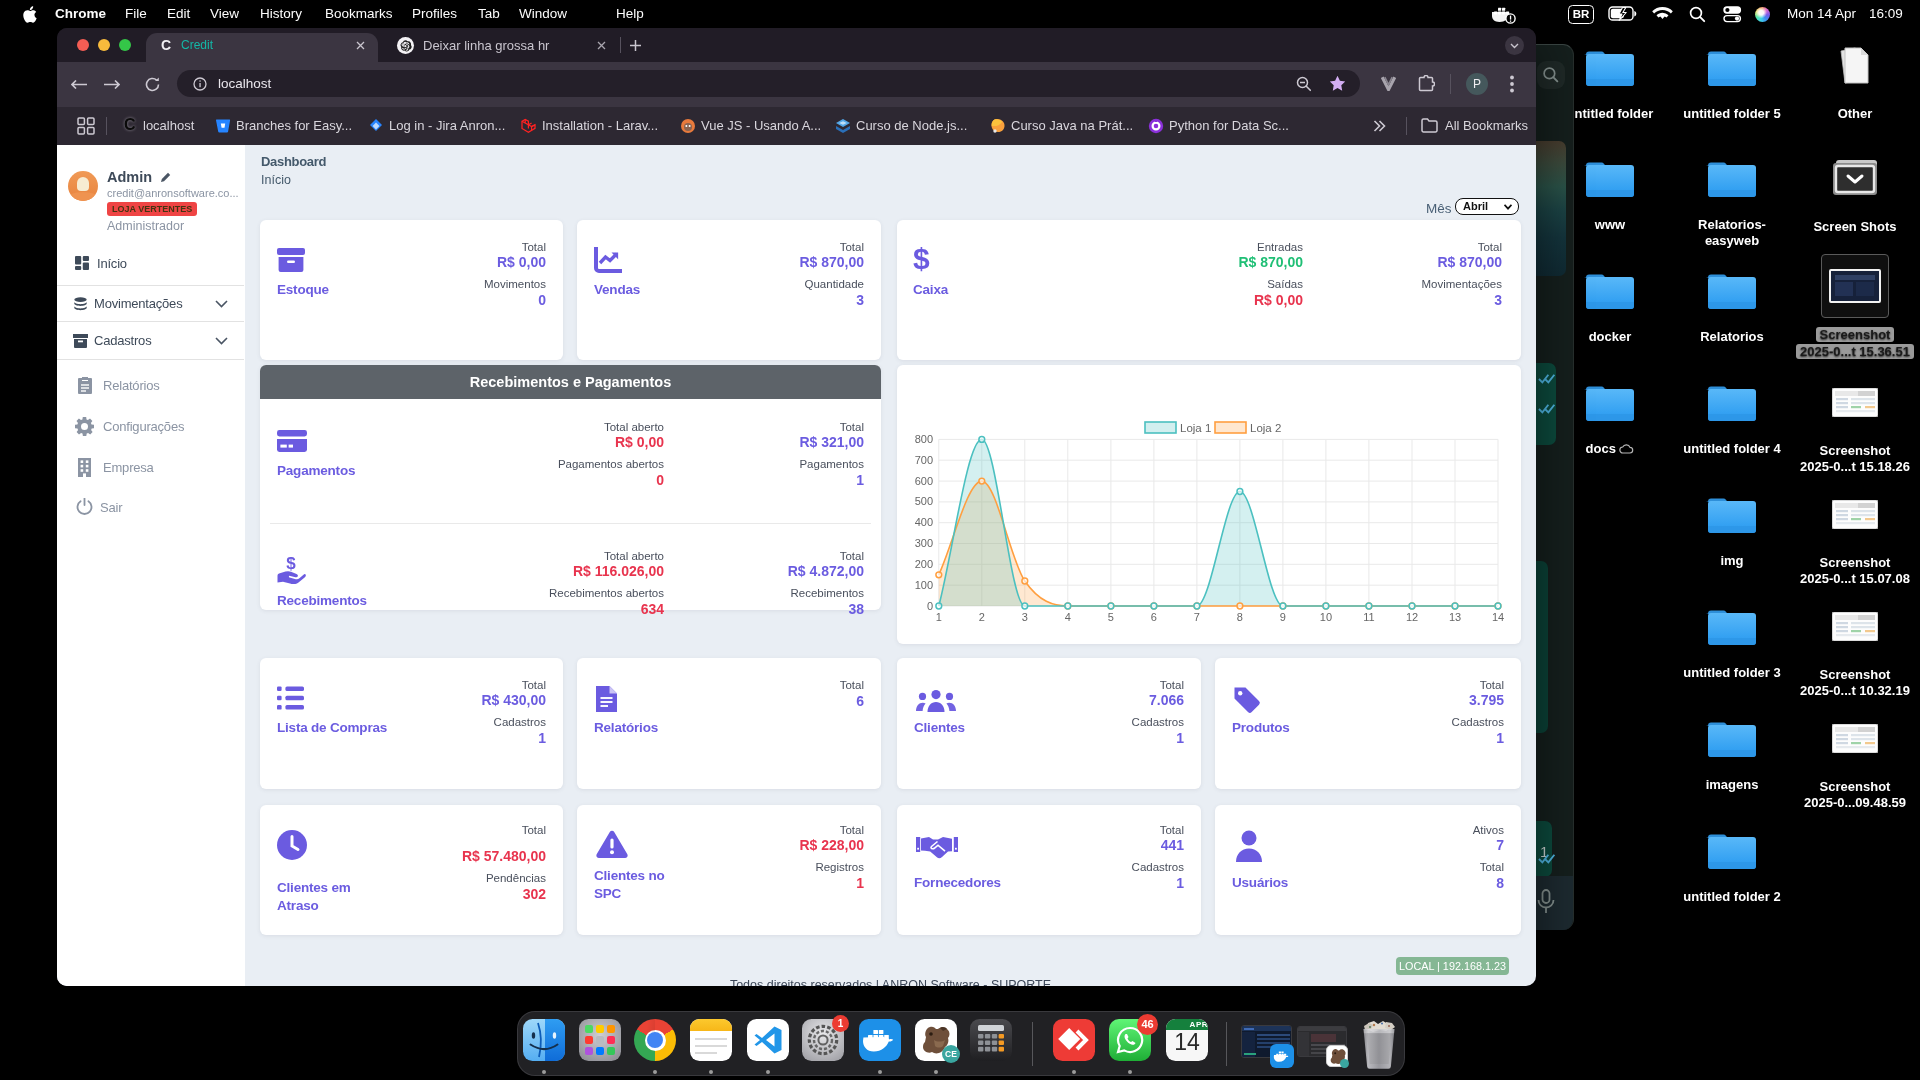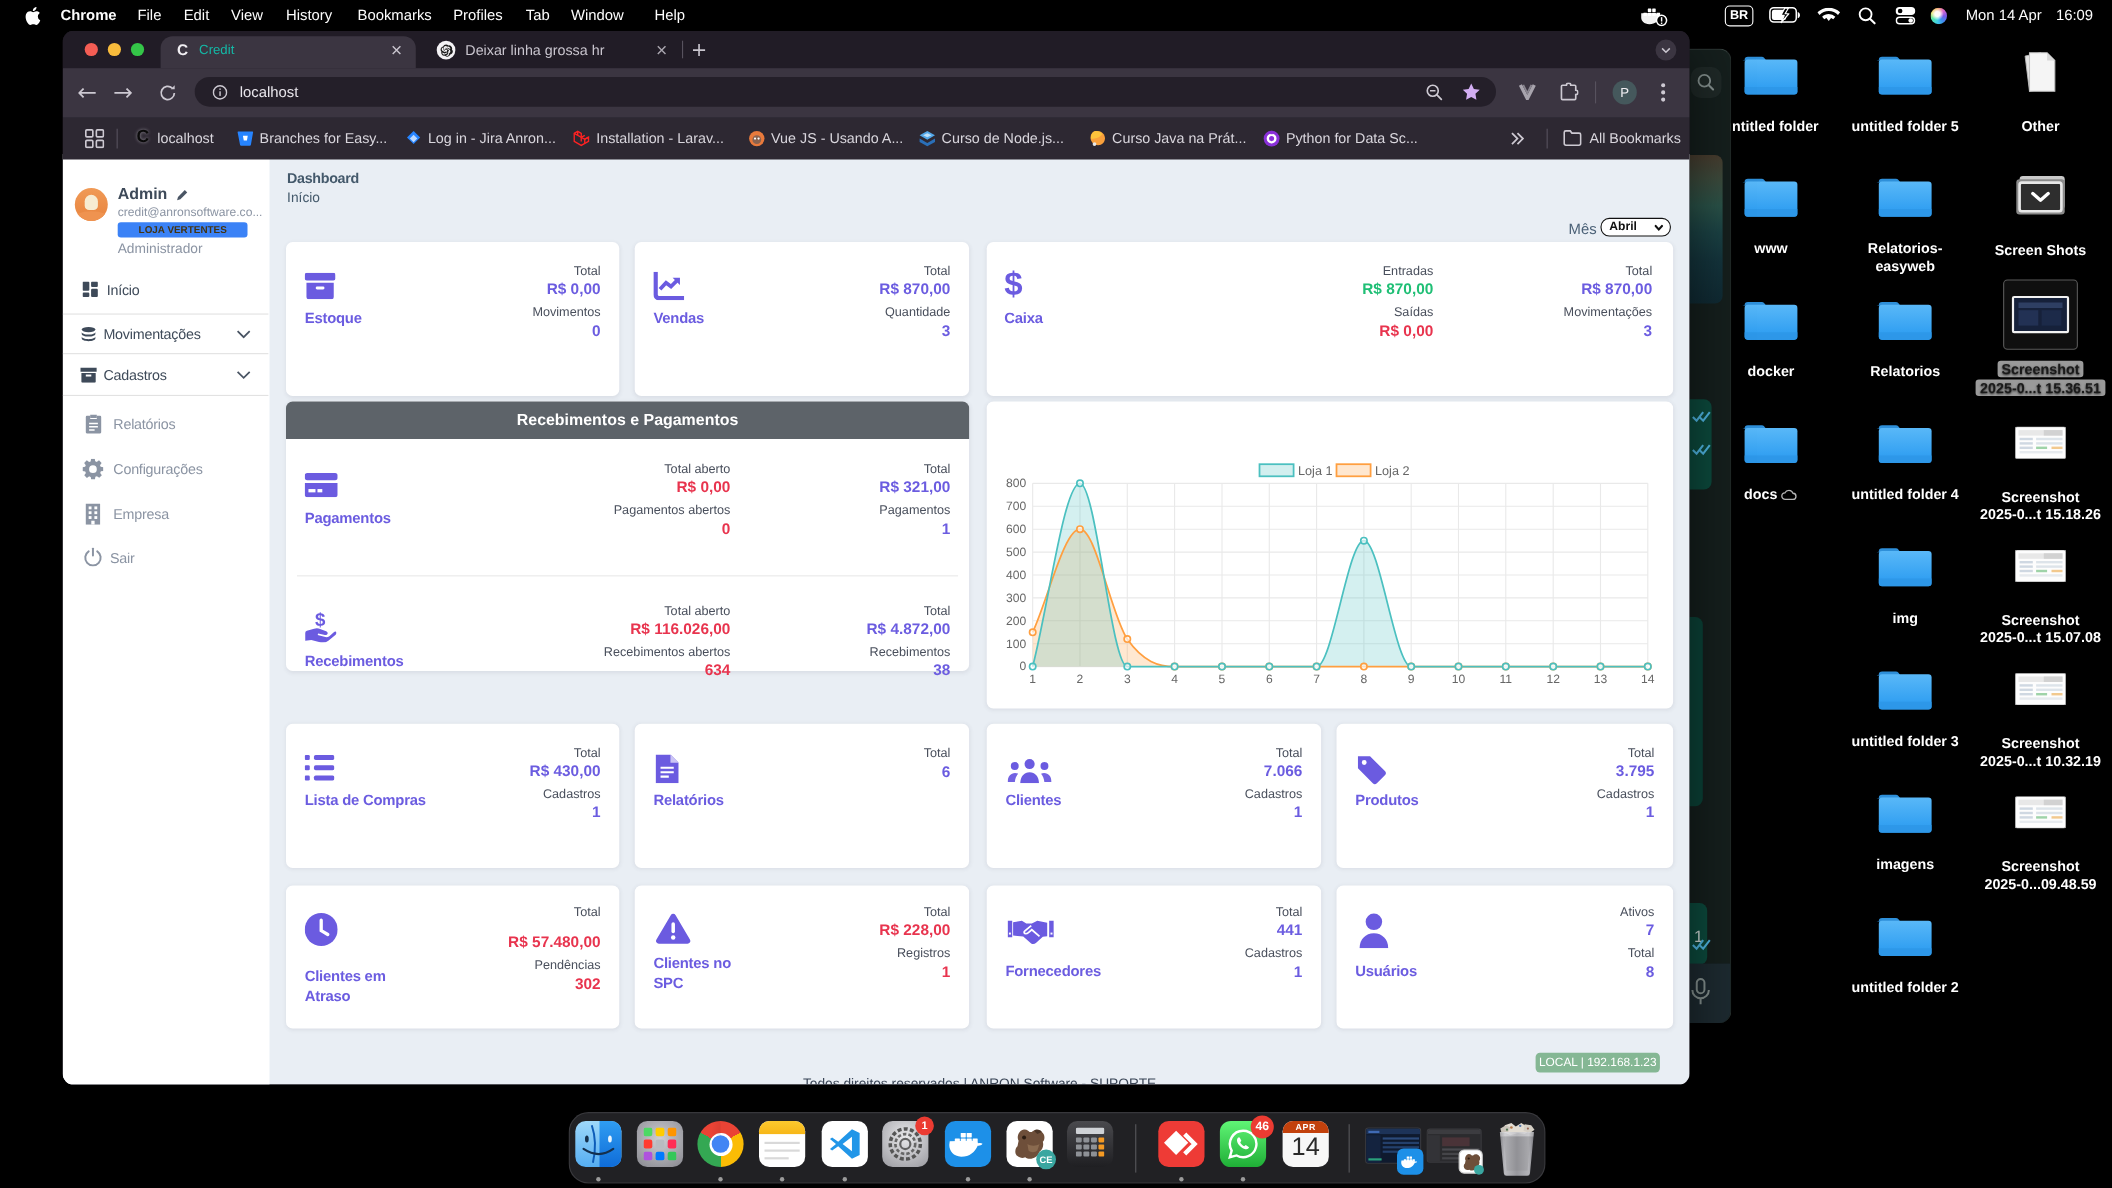--- a/index.html
+++ b/index.html
@@ -46,21 +46,21 @@
     </svg>
   <span class="mi" style="left:55px;font-weight:bold">Chrome</span>
   <span class="mi" style="left:125px">File</span>
   <span class="mi" style="left:167px">Edit</span>
   <span class="mi" style="left:210px">View</span>
   <span class="mi" style="left:260px">History</span>
   <span class="mi" style="left:325px">Bookmarks</span>
   <span class="mi" style="left:412px">Profiles</span>
   <span class="mi" style="left:478px">Tab</span>
   <span class="mi" style="left:519px">Window</span>
-  <span class="mi" style="left:595px">Help</span>
+  <span class="mi" style="left:616px">Help</span>
 
   <svg class="abs" style="left:1491px;top:5px" width="26" height="19" viewBox="0 0 26 19">
       <g fill="#fff">
         <rect x="3" y="6.5" width="3.2" height="3" rx=".4"></rect>
         <rect x="7" y="6.5" width="3.2" height="3" rx=".4"></rect>
         <rect x="11" y="6.5" width="3.2" height="3" rx=".4"></rect>
         <rect x="7" y="2.8" width="3.2" height="3" rx=".4"></rect>
         <rect x="11" y="2.8" width="3.2" height="3" rx=".4"></rect>
         <rect x="15" y="6.5" width="3.2" height="3" rx=".4"></rect>
         <path d="M1 11c0 3 2.5 6 7.5 6 5.5 0 8.5-3.2 10-6.5.9.2 2.3 0 3-1.2-.6-.4-1.8-.5-2.5-.2-.5-.5-1.6-.8-2.5-.3-.8-2-3-2-3.5-2l-12 .2z" opacity=".95"></path>
@@ -384,21 +384,21 @@
     <div id="sidebar">
       <div style="position:absolute;left:11px;top:31px;width:30px;height:30px;border-radius:50%;background:linear-gradient(180deg,#f09a56,#e8833e);overflow:hidden">
           <div style="position:absolute;left:9px;top:6px;width:12px;height:14px;border-radius:6px 6px 4px 4px;background:#f7ecd2"></div>
           <div style="position:absolute;left:-2px;top:21px;width:34px;height:14px;border-radius:50% 50% 0 0;background:#ef9350"></div>
         </div>
       <span style="position:absolute;left:50px;top:29px;font-size:14.5px;font-weight:bold;color:#3e4a59">Admin</span>
       <svg style="position:absolute;left:103px;top:32px" width="11" height="11" viewBox="0 0 11 11">
           <path d="M1 10l.8-3L8 .8 10.2 3 4 9.2z" fill="#4a5564"></path>
         </svg>
       <span style="position:absolute;left:50px;top:47px;font-size:11px;color:#8b94a3">credit@anronsoftware.co...</span>
-      <div style="position:absolute;left:50px;top:62px;background:#3b82f6;border-radius:3px;padding:2px 19px;font-size:9px;font-weight:bold;color:#453411">LOJA VERTENTES</div>
+      <div style="position:absolute;left:50px;top:62px;background:#ef4444;border-radius:3px;padding:2px 5px;font-size:9px;font-weight:bold;color:#453411">LOJA VERTENTES</div>
       <span style="position:absolute;left:50px;top:79px;font-size:12.5px;color:#8b94a3">Administrador</span>
       <svg style="position:absolute;left:18px;top:116px" width="14" height="14" viewBox="0 0 14 14">
           <g fill="#3e4a59">
             <rect x="0" y="0" width="6.2" height="8.4" rx="1"></rect>
             <rect x="7.8" y="0" width="6.2" height="5" rx="1"></rect>
             <rect x="0" y="10" width="6.2" height="4" rx="1"></rect>
             <rect x="7.8" y="6.6" width="6.2" height="7.4" rx="1"></rect>
           </g>
         </svg>
       <span style="position:absolute;left:40px;top:116px;font-size:13px;letter-spacing:-0.2px;color:#3e4a59">Início</span>
@@ -905,21 +905,21 @@
   <div class="dk" style="left:591px;border-radius:10px;background:linear-gradient(180deg,#60f576,#1fae36)">
     <svg style="position:absolute;left:7px;top:7px" width="28" height="28" viewBox="0 0 28 28">
         <path d="M14 2a12 12 0 0 0-10.3 18L2 26l6.2-1.6A12 12 0 1 0 14 2z" fill="none" stroke="#fff" stroke-width="2.2"></path>
         <path d="M9.5 8c-3 3 1.5 9 6 10.5 2 .7 3.5 0 4-1.5l-3-2-1.5 1c-1.5-.5-3-2-3.5-3.5l1-1.5-1.5-3z" fill="#fff"></path>
       </svg>
     <div class="badge" style="right:-7px;top:-5px;width:21px;height:21px;line-height:21px;border-radius:50%;font-size:11px">46</div>
   </div>
   <span class="ddot" style="left:610px"></span>
 
   <div class="dk" style="left:648px;background:#f7f7f7;overflow:hidden">
-    <div style="position:absolute;left:0;top:0;width:42px;height:11px;background:#c2410c;color:#fff;font-size:8px;font-weight:bold;text-align:center;line-height:11px;letter-spacing:.5px">APR</div>
+    <div style="position:absolute;left:0;top:0;width:42px;height:11px;background:#15803d;color:#fff;font-size:8px;font-weight:bold;text-align:right;line-height:11px;letter-spacing:.5px">APR</div>
     <div style="position:absolute;left:0;top:10px;width:42px;text-align:center;font-size:23px;color:#2a2a2a;font-weight:300">14</div>
   </div>
   <div style="position:absolute;left:708px;top:10px;width:1px;height:44px;background:rgba(190,190,195,.35)"></div>
 
   <div style="position:absolute;left:723px;top:13px;width:51px;height:33px;background:#0f1a2e;border-radius:3px;border:1px solid #3a3a3e;overflow:hidden">
     <div style="position:absolute;left:0;top:0;width:51px;height:5px;background:#1d3358"></div>
     <div style="position:absolute;left:2px;top:2px;width:10px;height:2px;background:#3f6ab5"></div>
     <div style="position:absolute;left:0;top:6px;width:13px;height:27px;background:#14233f"></div>
 
     <div style="position:absolute;left:15px;top:8px;width:33px;height:1.6px;background:#2c4a7a"></div>

